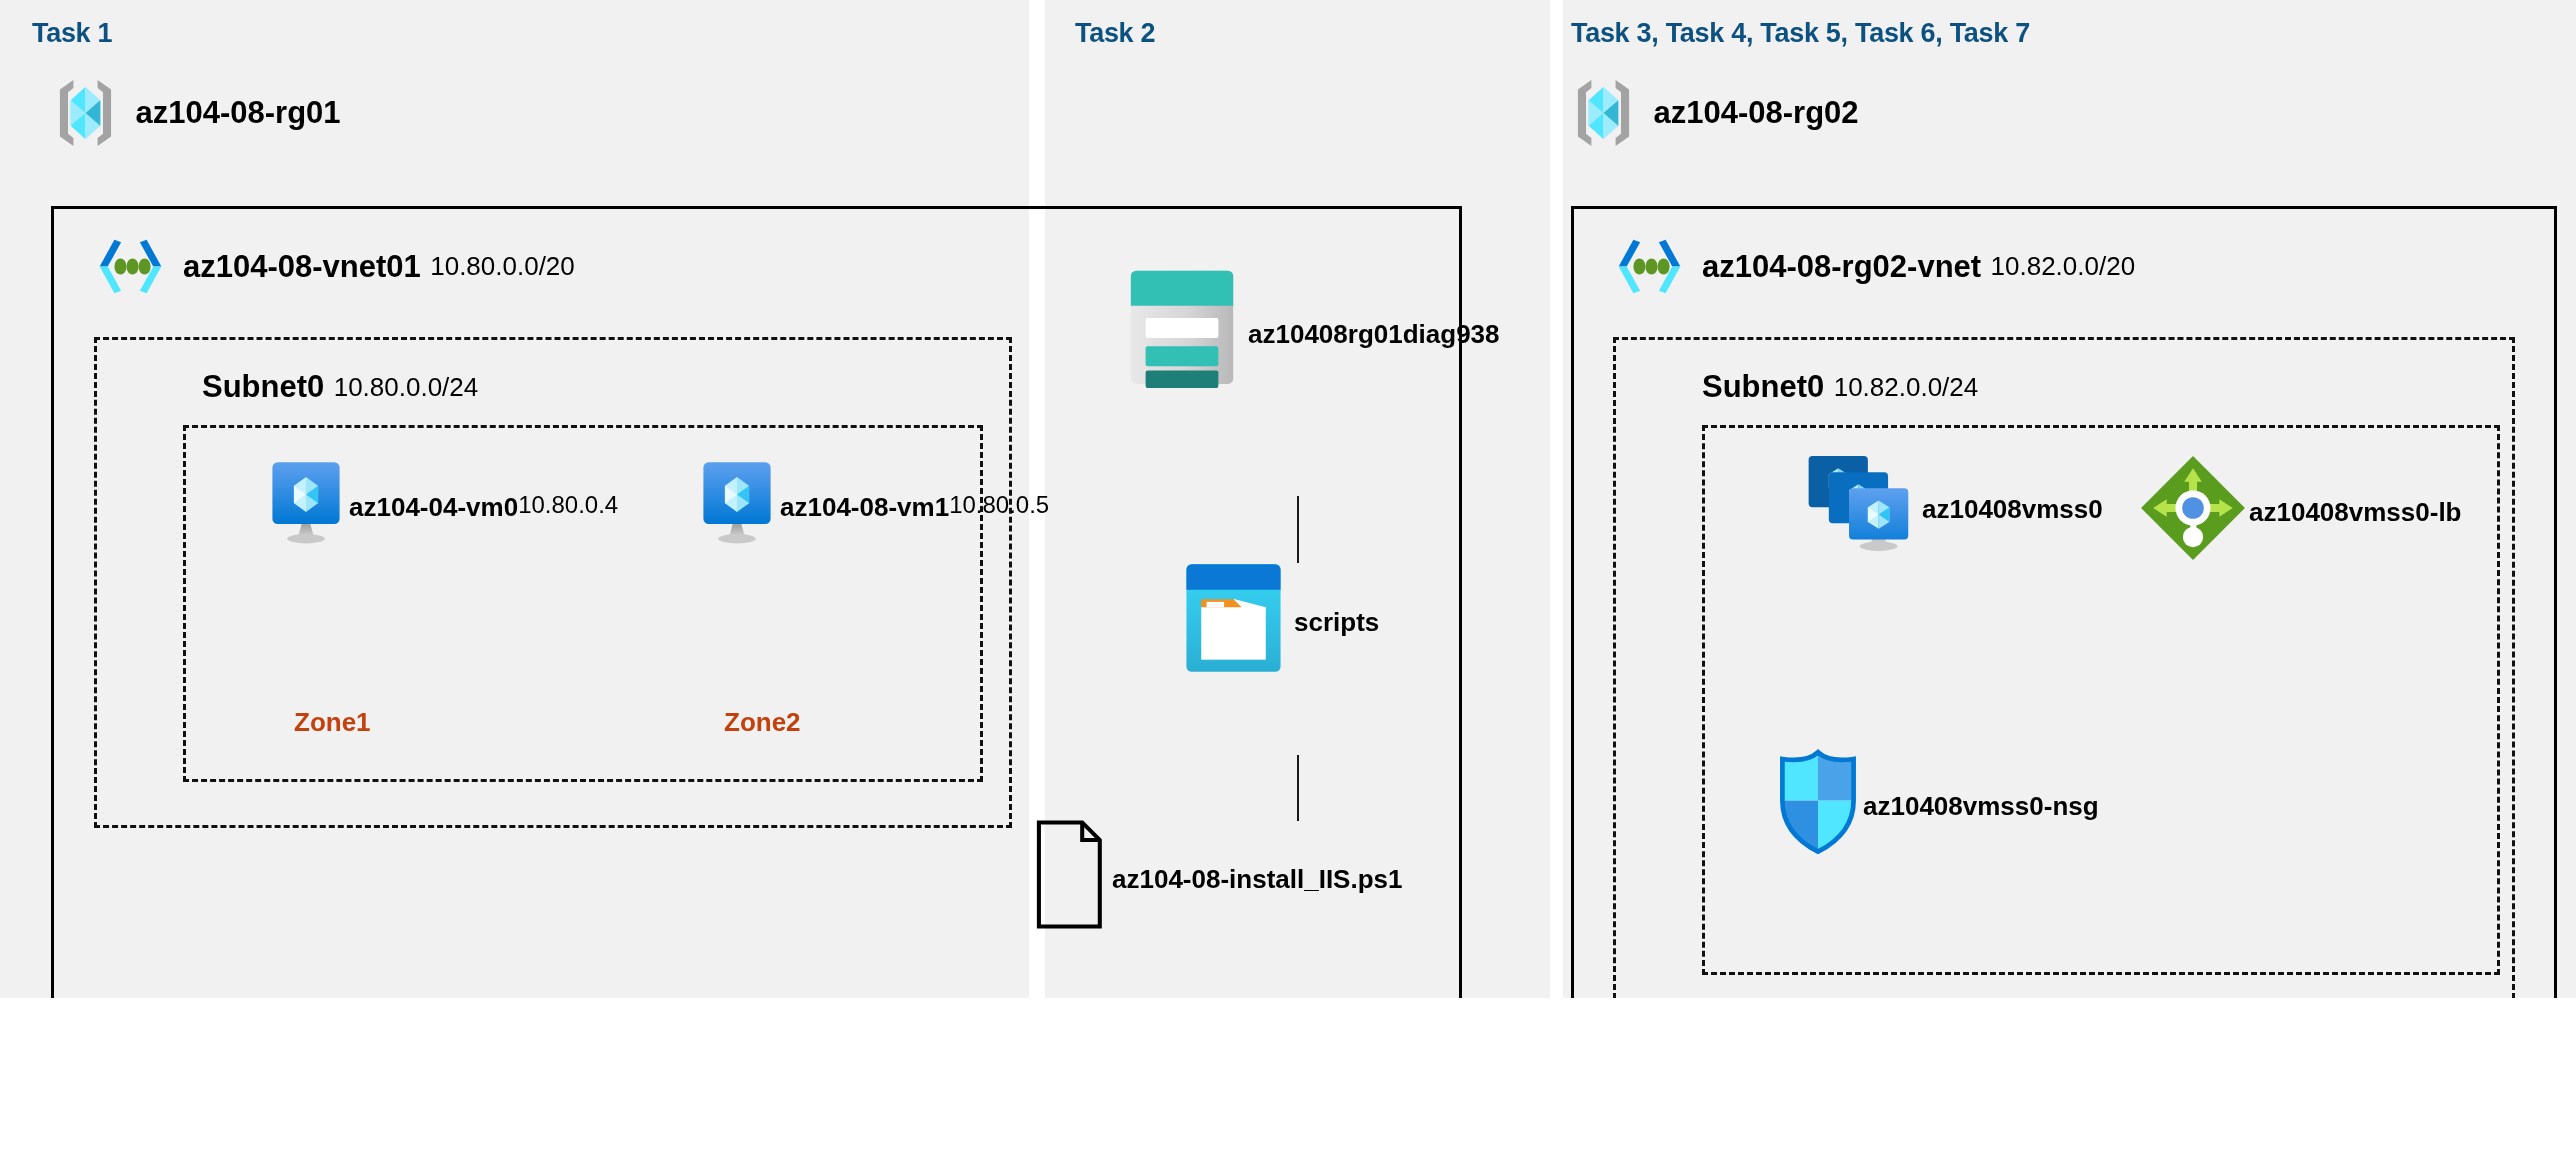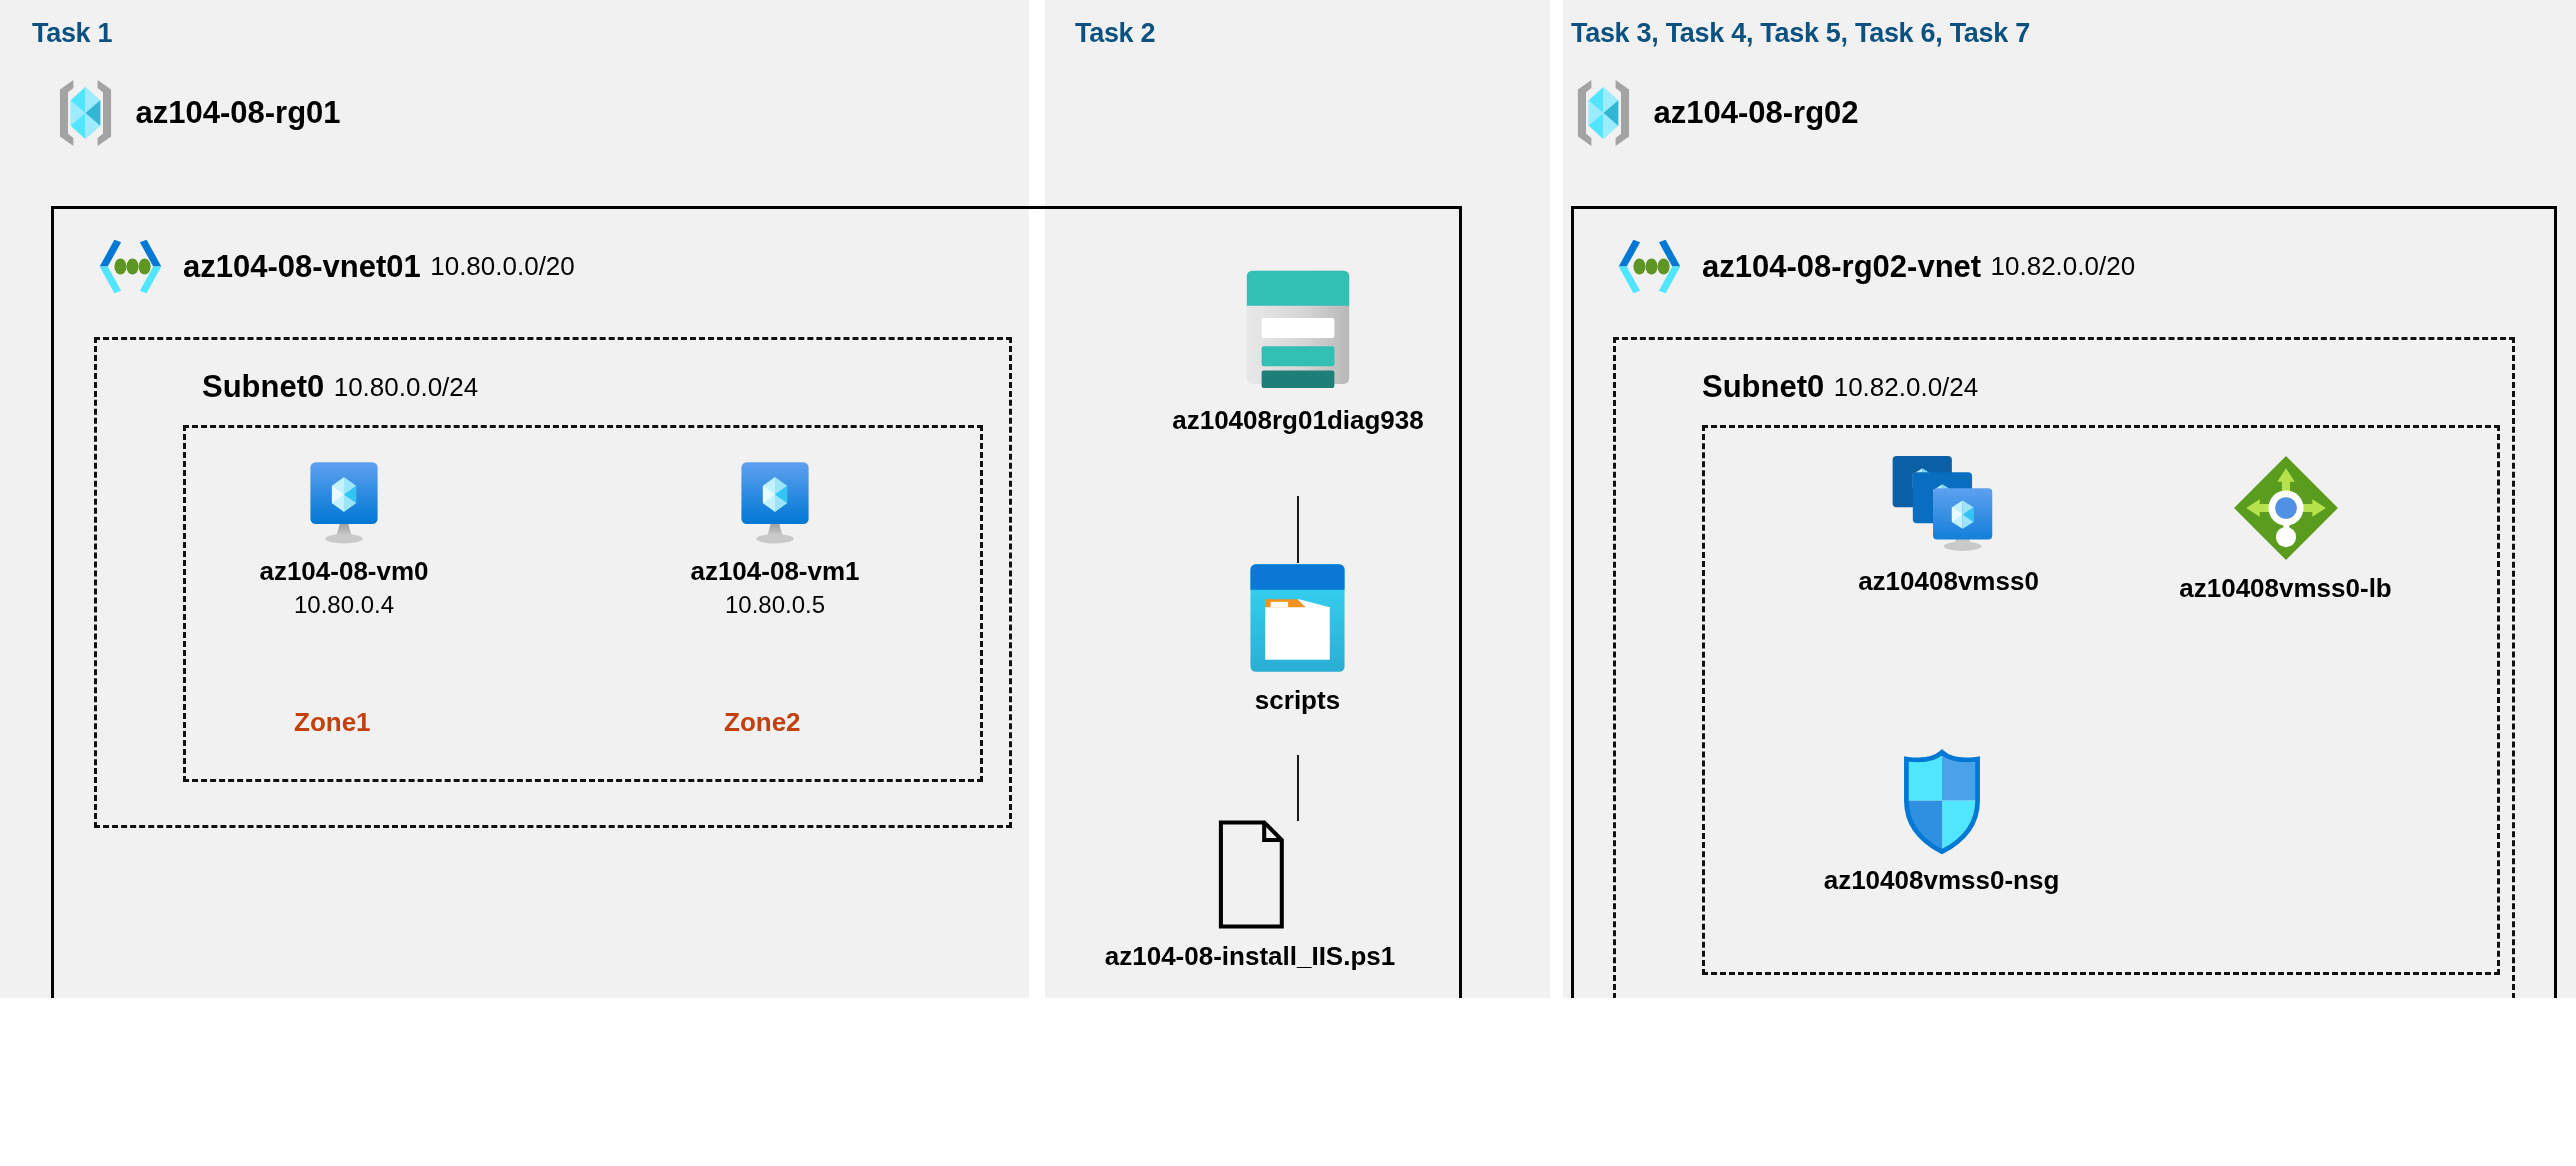--- a/index.html
+++ b/index.html
@@ -50,21 +50,21 @@
     color: #000;
   }
   .hdr-cidr {
     font-size: 26px;
     color: #000;
     margin-left: 9.4px;
   }
   .node {
     position: absolute;
     display: flex;
-    flex-direction: column;
+    flex-direction: row;
     align-items: center;
     text-align: center;
   }
   .node-label {
     font-weight: bold;
     font-size: 26px;
     color: #000;
     margin-top: 9.4px;
     white-space: nowrap;
   }
@@ -156,21 +156,21 @@
         </defs>
         <path d="M58 96 L70 96 L76 118 L52 118 Z" fill="url(#vms0)"></path>
         <ellipse cx="64" cy="120" rx="28" ry="7" fill="#c9c9c9"></ellipse>
         <rect x="14" y="6" width="100" height="92" rx="8" fill="url(#vmg0)"></rect>
         <path d="M64 28 L46 41 L46 67 L64 80 L64 28 Z" fill="#c3f1ff"></path>
         <path d="M64 28 L82 41 L82 67 L64 80 L64 28 Z" fill="#9ce5fb"></path>
         <path d="M64 54 L46 41 L46 67 Z" fill="#e8fbff"></path>
         <path d="M64 54 L82 41 L82 67 Z" fill="#32c5f4"></path>
       </svg>
     </span>
-    <span class="node-label">az104-08-vm0</span>
+    <span class="node-label">az104-04-vm0</span>
     <span class="node-sub">10.80.0.4</span>
   </div>
 
   <div class="node" style="left:694px; top:458px; width:162px;">
     <span>
       <svg width="86" height="89" viewBox="0 0 128 132">
         <defs>
           <linearGradient id="vmg1" x1="0" y1="0" x2="0" y2="1">
             <stop offset="0%" stop-color="#5ea0ef"></stop>
               <stop offset="100%" stop-color="#0078d4"></stop>

